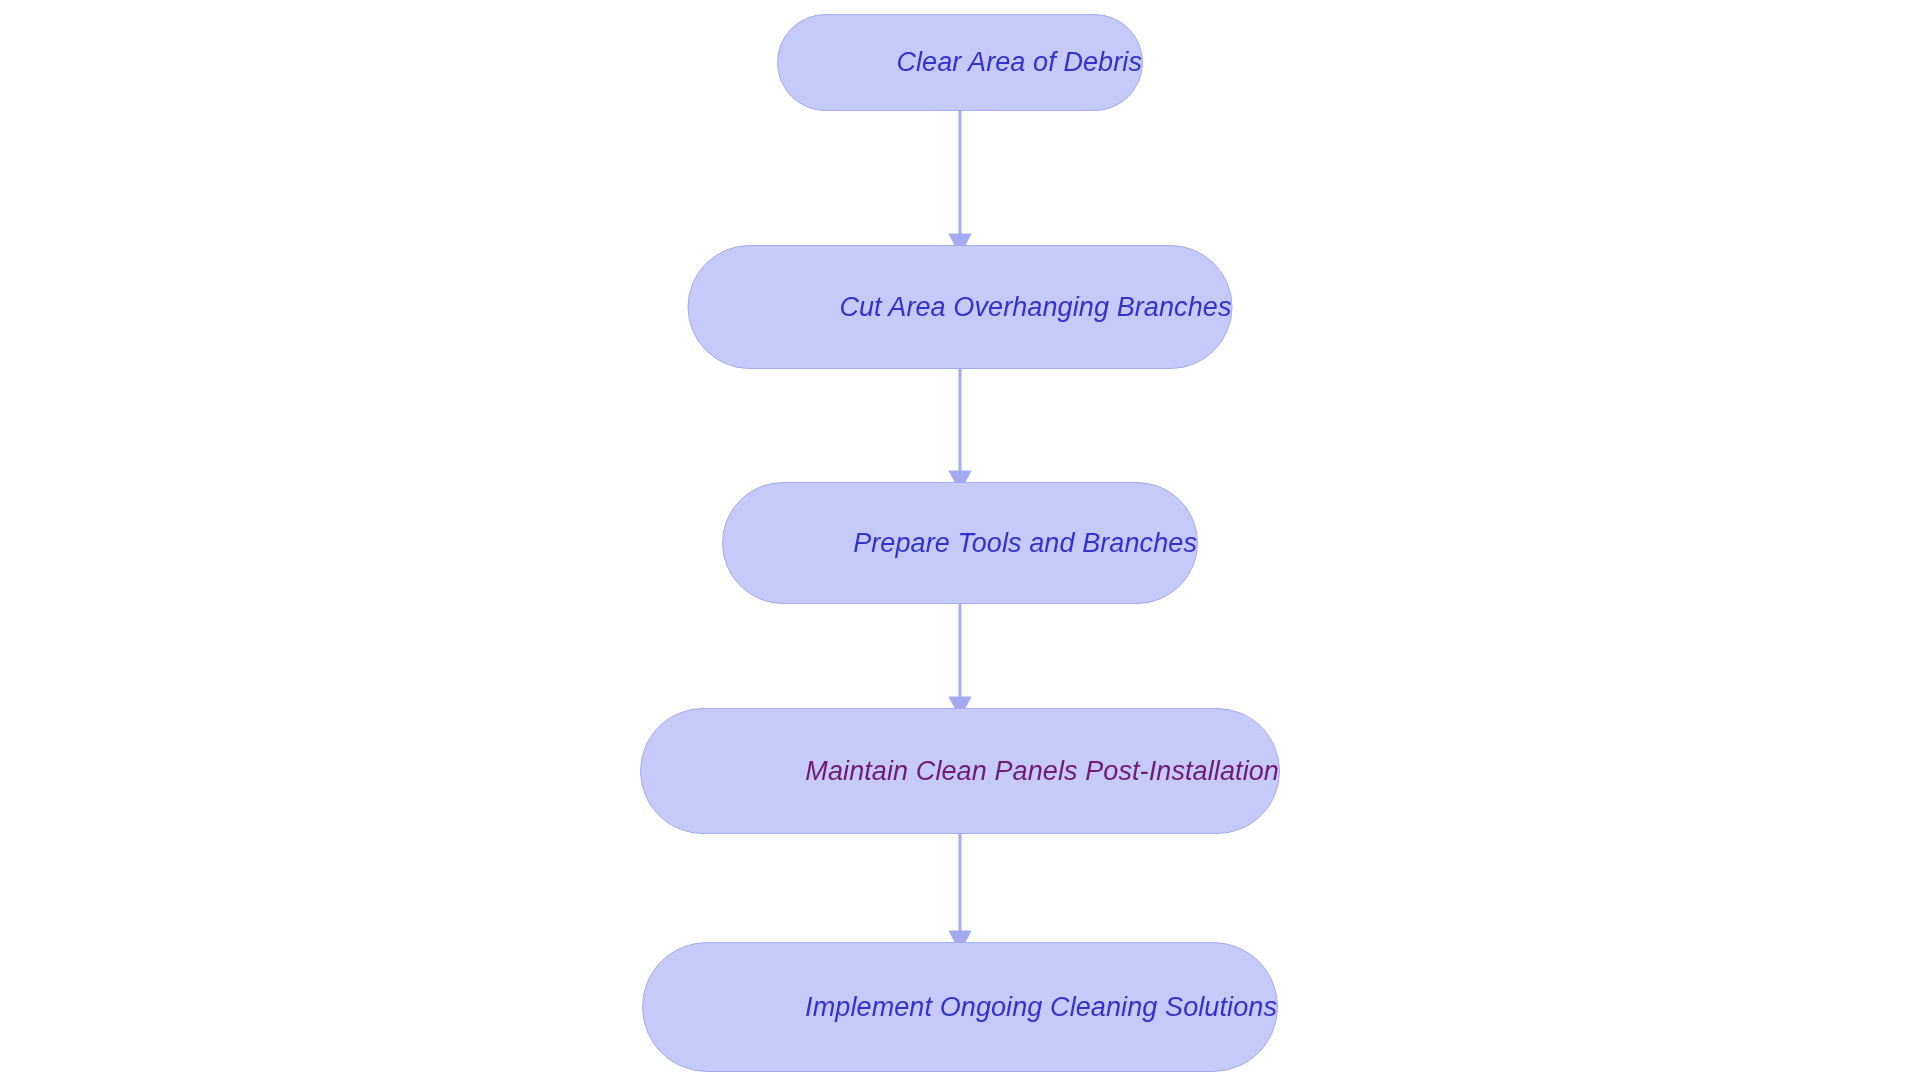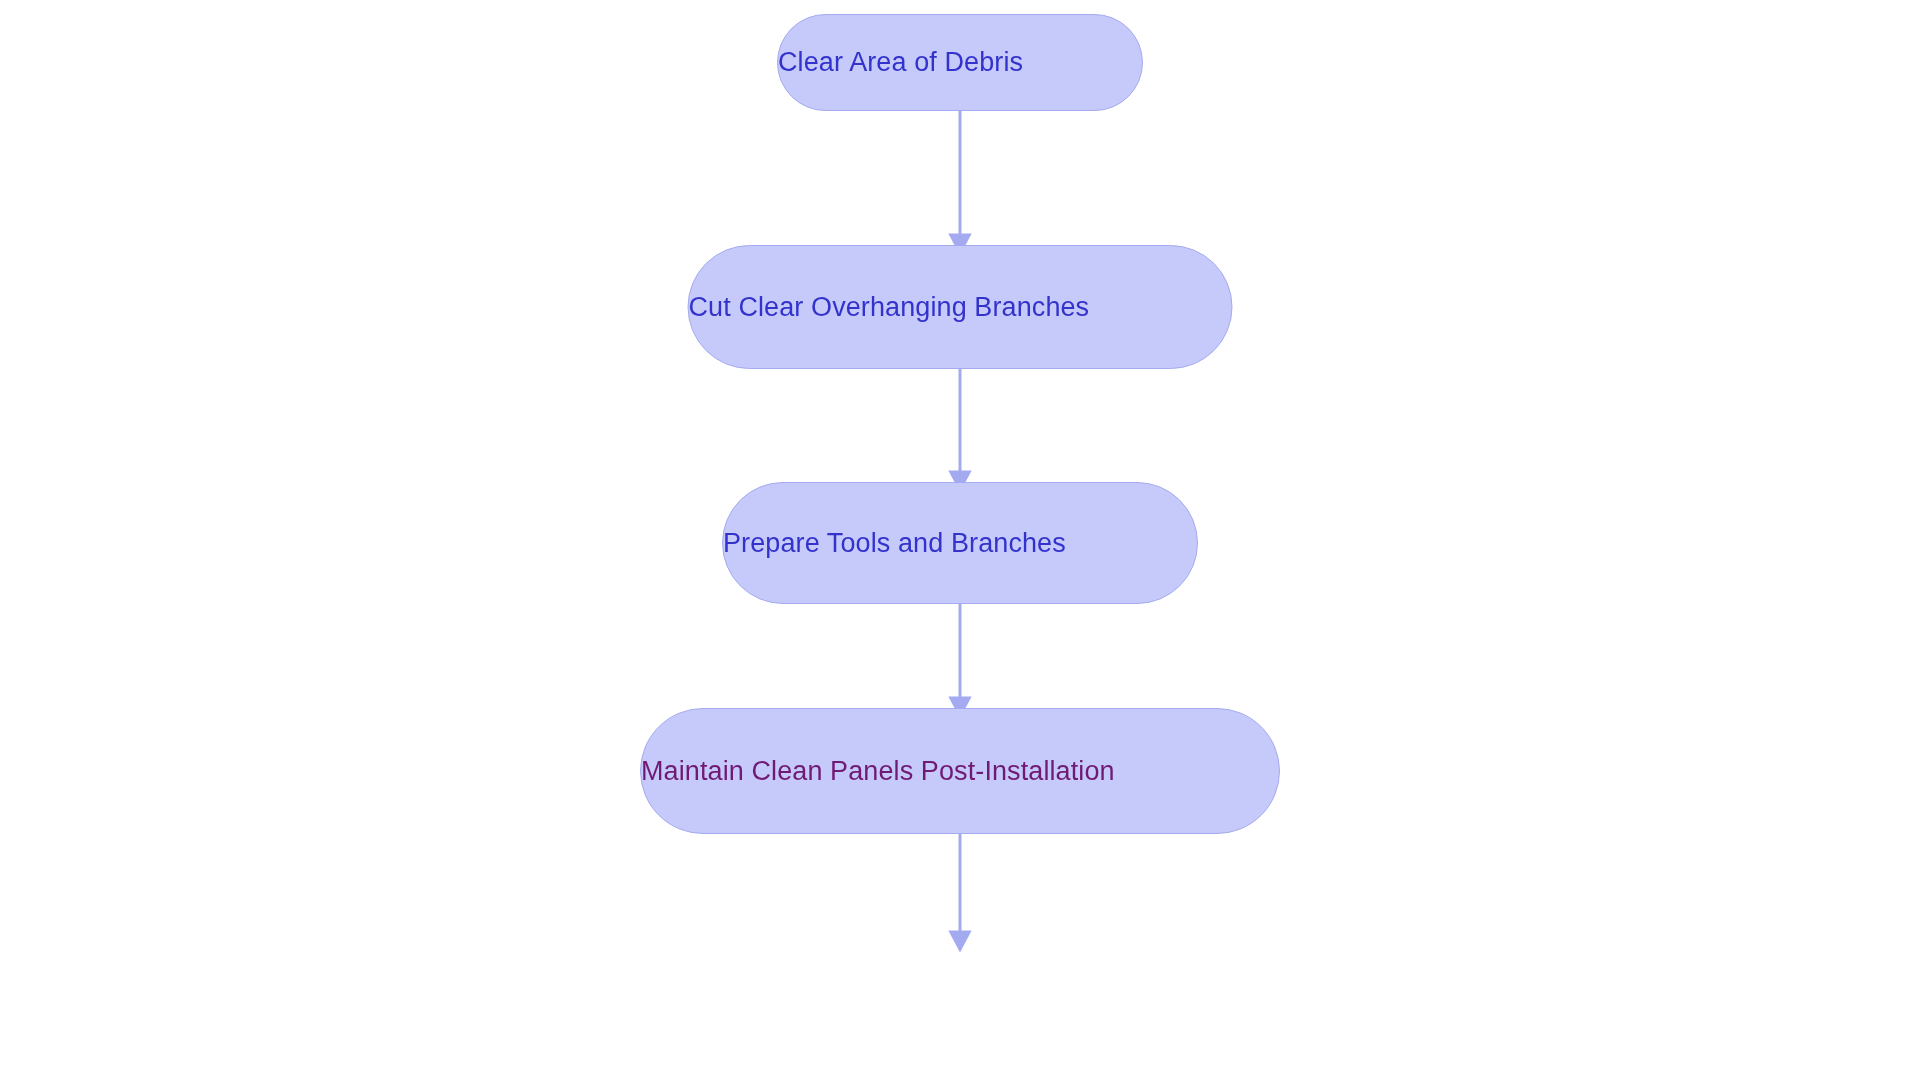--- a/index.html
+++ b/index.html
@@ -40,25 +40,26 @@
     width: 1920px;
     height: 1083px;
     z-index: 2;
   }
 
   .flow-node {
     position: absolute;
     box-sizing: border-box;
     display: flex;
     align-items: center;
-    justify-content: flex-start;
+    justify-content: flex-end;
     background: #c5cafa;
     border: 1.4px solid #a5abf0;
     border-radius: 999px;
     transform: translateX(-50%);
+    font-style: italic;
   }
 
   .flow-node-label {
     color: #3333cc;
     font-family: "Liberation Sans", "DejaVu Sans", sans-serif;
     font-size: 27px;
     font-weight: 400;
     line-height: 1;
     letter-spacing: 0.1px;
     white-space: nowrap;
@@ -82,23 +83,26 @@
         <line x1="960" y1="604" x2="960" y2="706" stroke="#a3aaf0" stroke-width="3" marker-end="url(#arrowhead)"></line>
         <line x1="960" y1="834" x2="960" y2="940" stroke="#a3aaf0" stroke-width="3" marker-end="url(#arrowhead)"></line>
       </g>
   </svg>
 
   <div id="node-layer">
       <div class="flow-node" style="left: 960px; top: 14px; width: 366px; height: 97px; background: rgb(197, 202, 250); border-color: rgb(165, 171, 240);">
         <span class="flow-node-label" style="color: rgb(51, 51, 204);">Clear Area of Debris</span>
       </div>
       <div class="flow-node" style="left: 960px; top: 245px; width: 545px; height: 124px; background: rgb(197, 202, 250); border-color: rgb(165, 171, 240);">
-        <span class="flow-node-label" style="color: rgb(51, 51, 204);">Cut Clear Overhanging Branches</span>
+        <span class="flow-node-label" style="color: rgb(51, 51, 204);">Cut Area Overhanging Branches</span>
       </div>
       <div class="flow-node" style="left: 960px; top: 482px; width: 476px; height: 122px; background: rgb(197, 202, 250); border-color: rgb(165, 171, 240);">
         <span class="flow-node-label" style="color: rgb(51, 51, 204);">Prepare Tools and Branches</span>
       </div>
       <div class="flow-node" style="left: 960px; top: 708px; width: 640px; height: 126px; background: rgb(197, 202, 250); border-color: rgb(165, 171, 240);">
         <span class="flow-node-label" style="color: #701a75;">Maintain Clean Panels Post-Installation</span>
       </div>
+      <div class="flow-node" style="left: 960px; top: 942px; width: 636px; height: 130px; background: rgb(197, 202, 250); border-color: rgb(165, 171, 240);">
+        <span class="flow-node-label" style="color: rgb(51, 51, 204);">Implement Ongoing Cleaning Solutions</span>
+      </div>
     </div>
 
 </div>
 
 </body></html>

